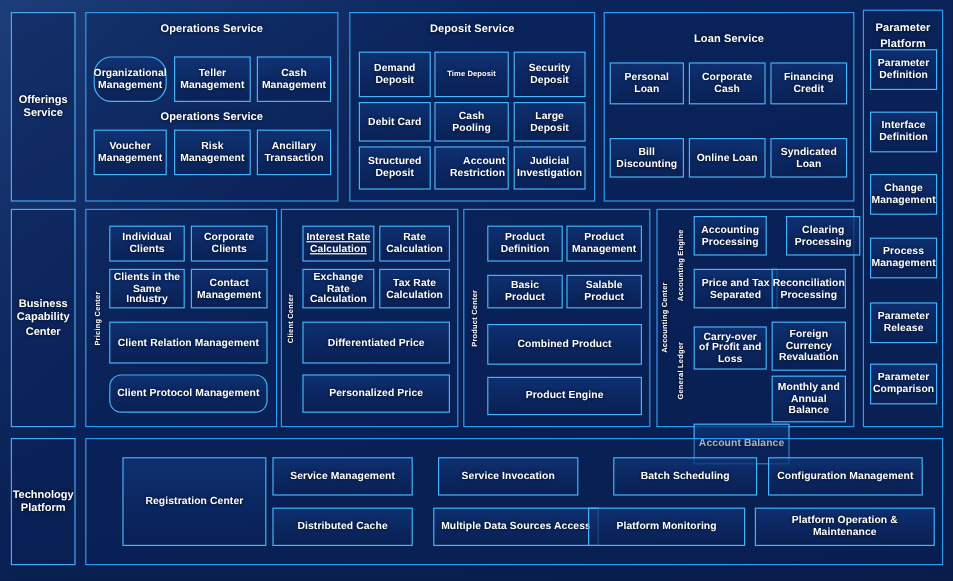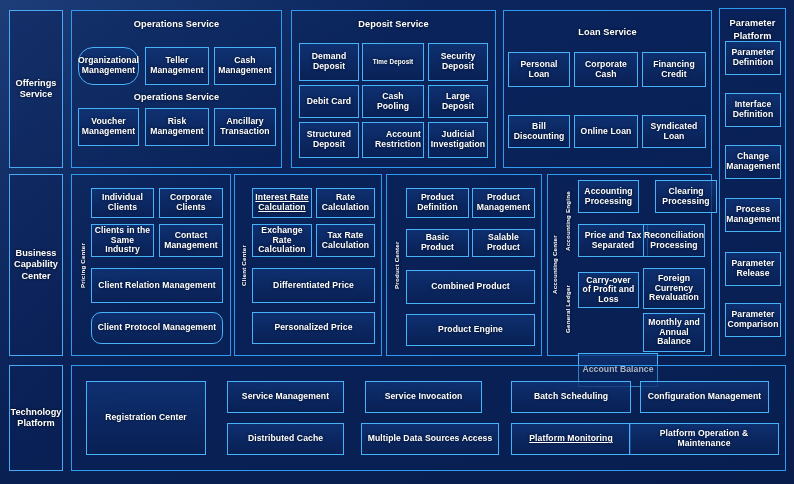--- a/index.html
+++ b/index.html
@@ -166,27 +166,27 @@
   <div class="bx leaf abs" style="left:643px;top:268px;width:62px;height:41px;">Foreign Currency Revaluation</div>
   <div class="bx leaf abs" style="left:578px;top:314px;width:80px;height:34px;margin-top:39px;">Account Balance</div>
   <div class="bx leaf abs" style="left:643px;top:313px;width:62px;height:39px;">Monthly and Annual Balance</div>
 
   <div class="rowlabel abs" style="left:9px;top:365px;width:54px;height:106px;">
     <span>Technology Platform</span>
   </div>
 
   <div class="bx group abs" style="left:71px;top:365px;width:715px;height:106px;"></div>
 
-  <div class="bx leaf abs" style="left:86px;top:381px;width:120px;height:74px;">Registration Center</div>
+  <div class="bx leaf abs" style="left:102px;top:381px;width:120px;height:74px;">Registration Center</div>
 
   <div class="bx leaf abs" style="left:227px;top:381px;width:117px;height:32px;">Service Management</div>
   <div class="bx leaf abs" style="left:227px;top:423px;width:117px;height:32px;">Distributed Cache</div>
 
   <div class="bx leaf abs" style="left:365px;top:381px;width:117px;height:32px;">Service Invocation</div>
   <div class="bx leaf abs" style="left:361px;top:423px;width:138px;height:32px;">Multiple Data Sources Access</div>
 
   <div class="bx leaf abs" style="left:511px;top:381px;width:120px;height:32px;">Batch Scheduling</div>
-  <div class="bx leaf abs" style="left:511px;top:423px;width:120px;height:32px;text-decoration:underline;">Platform Monitoring</div>
+  <div class="bx leaf abs" style="left:490px;top:423px;width:131px;height:32px;">Platform Monitoring</div>
 
   <div class="bx leaf abs" style="left:640px;top:381px;width:129px;height:32px;">Configuration Management</div>
   <div class="bx leaf abs" style="left:629px;top:423px;width:150px;height:32px;">Platform Operation &amp; Maintenance</div>
 
 </div>
 
 </body></html>

